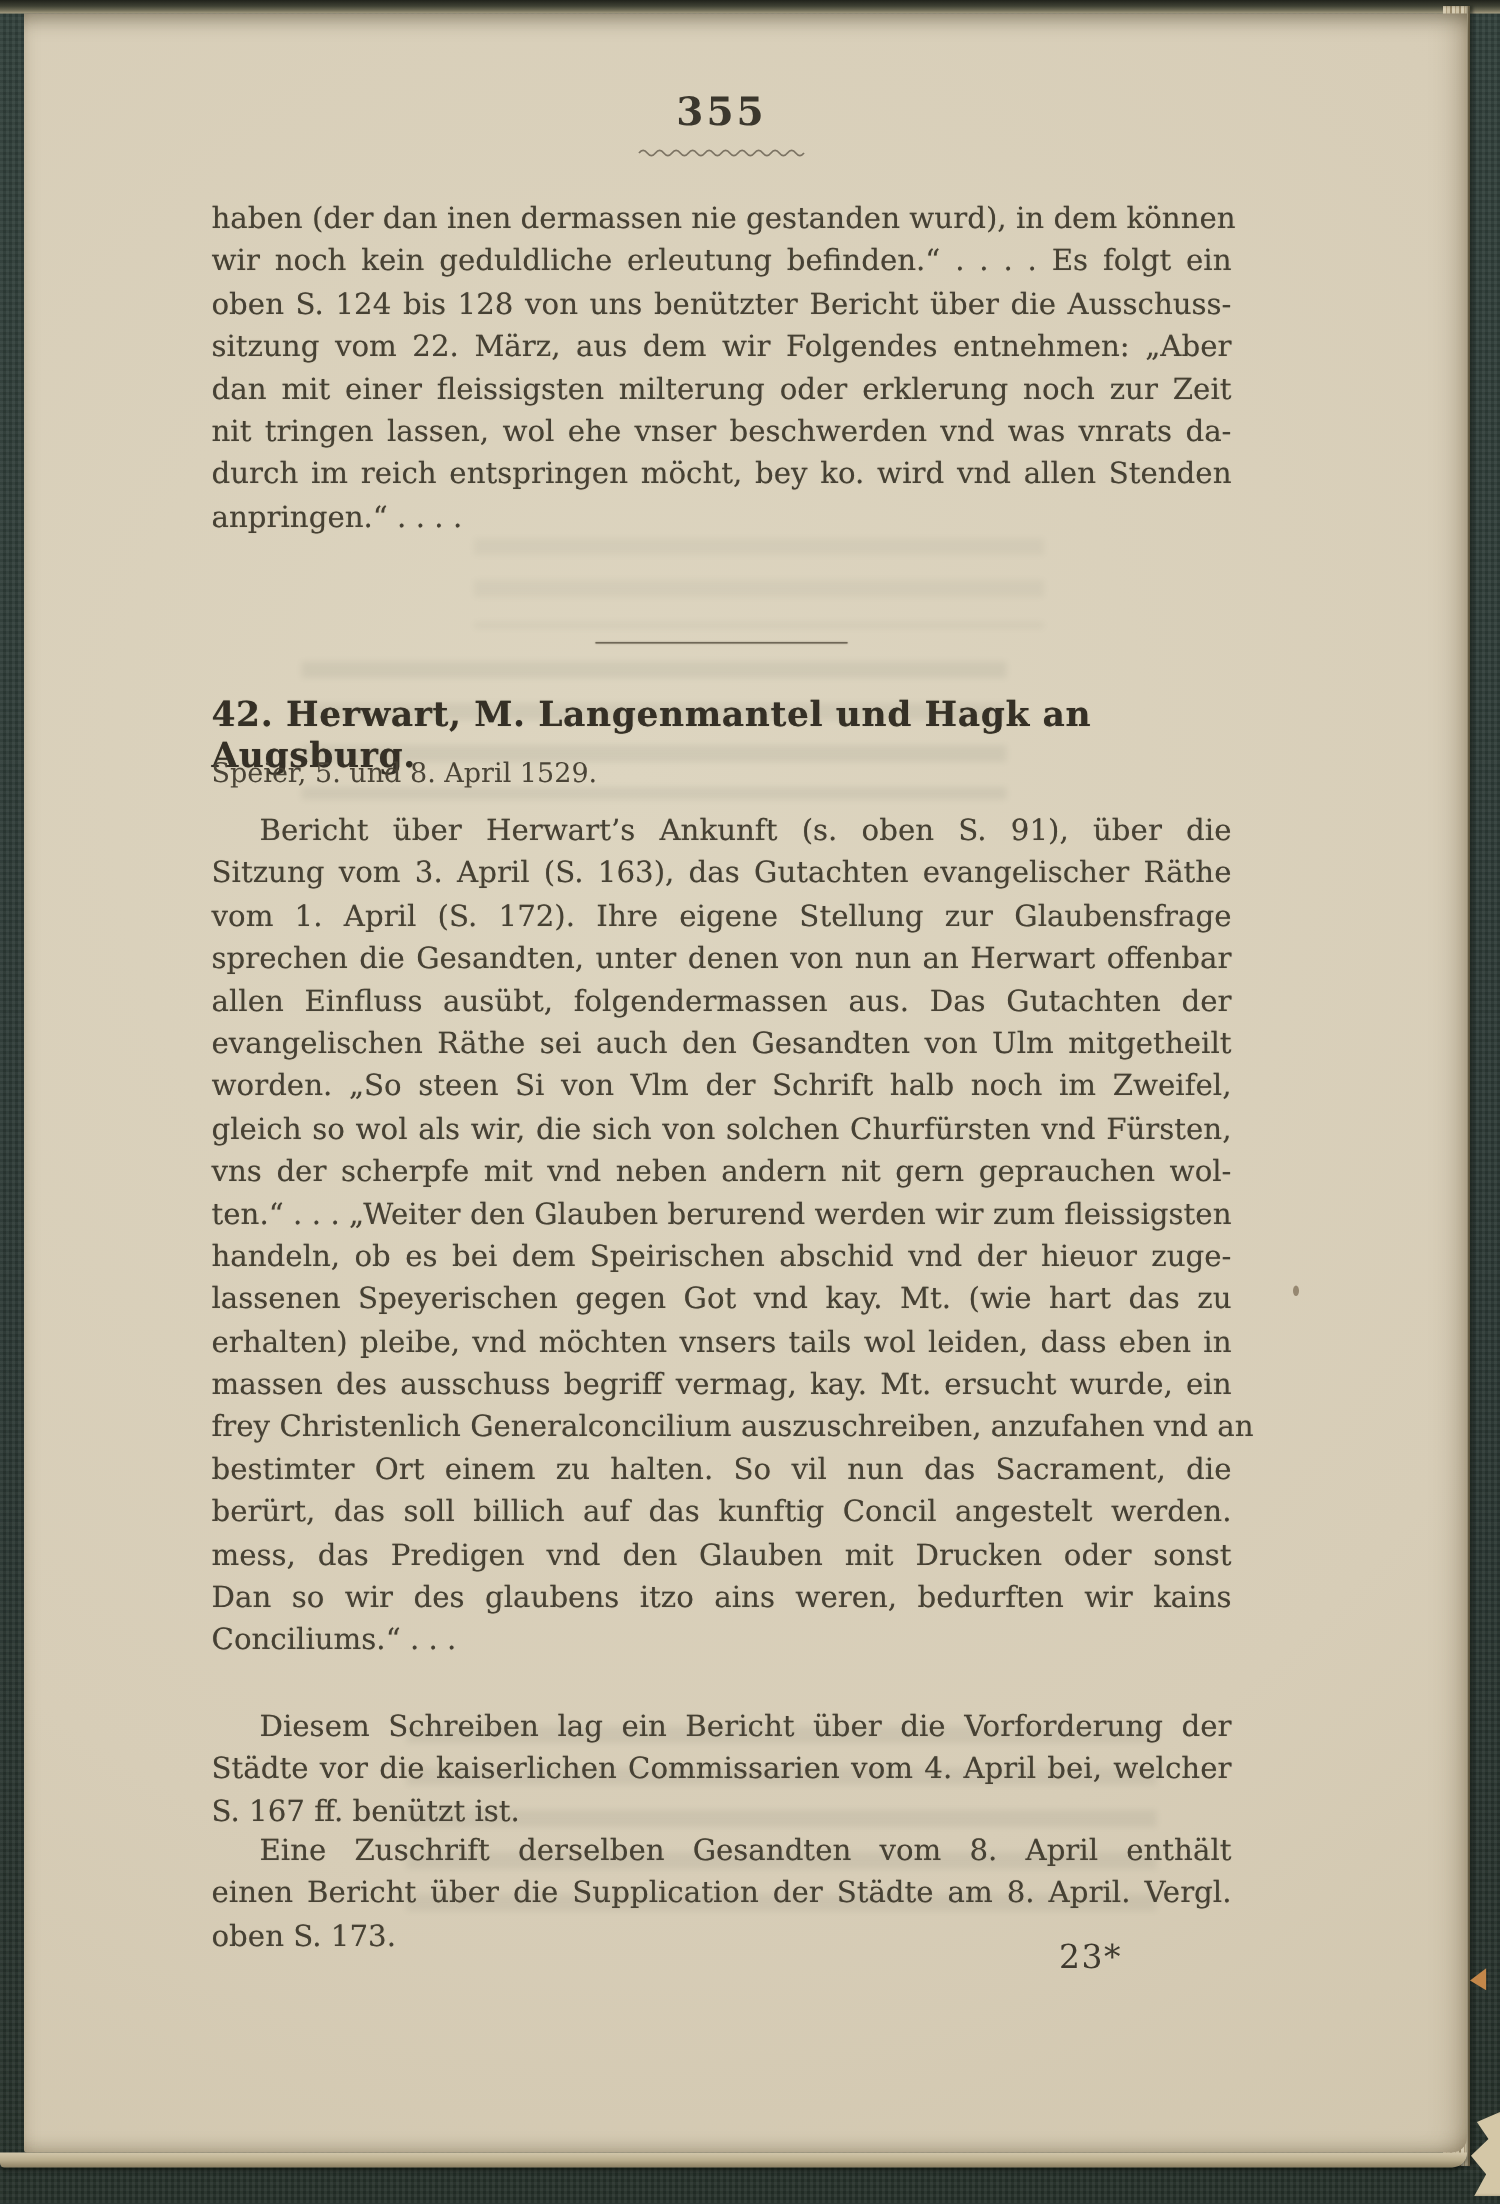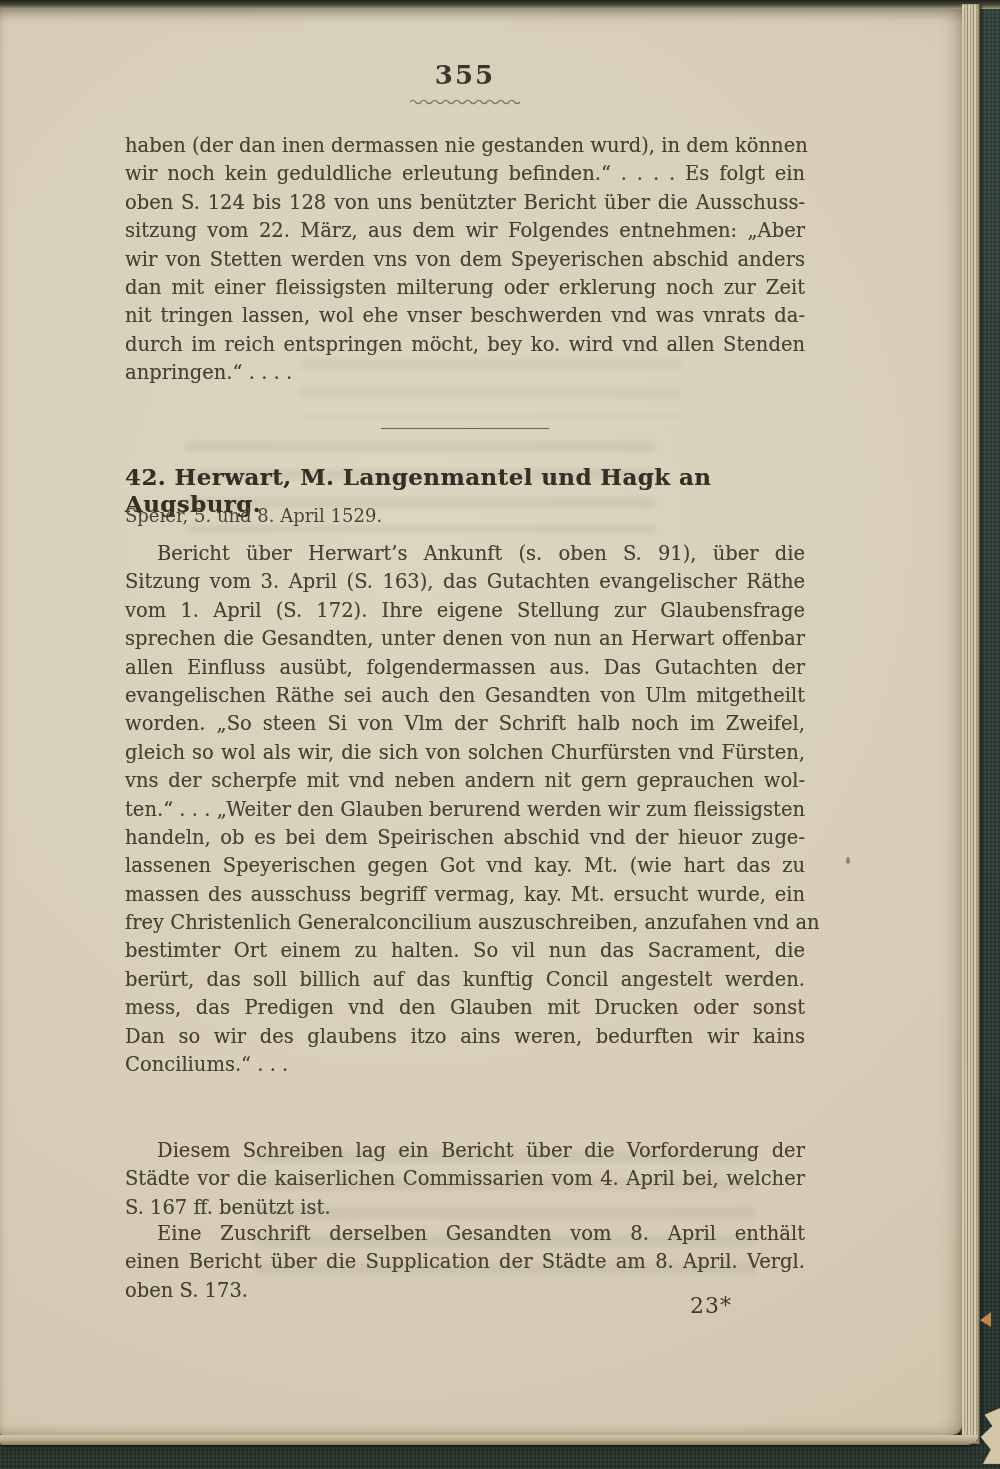--- a/index.html
+++ b/index.html
@@ -30,21 +30,21 @@
   }
   
   .edge-bottom{
     position:absolute;left:0;bottom:24px;width:978px;height:10px;
     background:linear-gradient(0deg,#8d8164 0%,#baae8e 50%,#d2c7ab 100%);
     border-radius:0 0 10px 3px;
     box-shadow:0 2px 3px rgba(10,15,10,.6);
   }
   
   .paper{
-    position:absolute;left:0;top:9px;width:962px;height:1426px;
+    position:absolute;left:16px;top:9px;width:962px;height:1426px;
     background:
       radial-gradient(130% 95% at 42% 36%, #ddd5c0 0%, #d7cdb7 55%, #cfc4ab 88%, #c7bb9f 100%);
     border-radius:0 0 10px 2px;
     box-shadow:
       inset 0 12px 14px -10px rgba(55,48,28,.55),
       inset -16px 0 20px -14px rgba(95,80,50,.5),
       inset 0 -10px 12px -9px rgba(95,80,50,.4),
       inset 8px 0 14px -12px rgba(95,80,50,.28);
   }
   .textblock{position:absolute;left:125px;top:0;width:680px;color:#464134;}
@@ -121,21 +121,20 @@
 
       <svg class="wavy" width="112" height="8" viewBox="0 0 112 8">
         <path d="M1,4 q2.75,-3.4 5.5,0 t5.5,0 t5.5,0 t5.5,0 t5.5,0 t5.5,0 t5.5,0 t5.5,0 t5.5,0 t5.5,0 t5.5,0 t5.5,0 t5.5,0 t5.5,0 t5.5,0 t5.5,0 t5.5,0 t5.5,0 t5.5,0 t5.5,0" fill="none" stroke="#6b6354" stroke-width="1.2" opacity="0.85"></path>
       </svg>
 
       <div class="para p1">
           <div class="tline first">haben (der dan inen dermassen nie gestanden wurd), in dem können</div>
           <div class="tline">wir noch kein geduldliche erleutung befinden.“ . . . . Es folgt ein</div>
           <div class="tline">oben S. 124 bis 128 von uns benützter Bericht über die Ausschuss-</div>
           <div class="tline">sitzung vom 22. März, aus dem wir Folgendes entnehmen: „Aber</div>
-          <div class="tline">wir von Stetten werden vns von dem Speyerischen abschid anders</div>
           <div class="tline">dan mit einer fleissigsten milterung oder erklerung noch zur Zeit</div>
           <div class="tline">nit tringen lassen, wol ehe vnser beschwerden vnd was vnrats da-</div>
           <div class="tline">durch im reich entspringen möcht, bey ko. wird vnd allen Stenden</div>
           <div class="tline last">anpringen.“ . . . .</div>
         </div>
 
       <div class="divider"></div>
 
       <div class="heading">42. Herwart, M. Langenmantel und Hagk an Augsburg.</div>
       <div class="dateline">Speier, 5. und 8. April 1529.</div>
@@ -146,20 +145,21 @@
           <div class="tline">vom 1. April (S. 172). Ihre eigene Stellung zur Glaubensfrage</div>
           <div class="tline">sprechen die Gesandten, unter denen von nun an Herwart offenbar</div>
           <div class="tline">allen Einfluss ausübt, folgendermassen aus. Das Gutachten der</div>
           <div class="tline">evangelischen Räthe sei auch den Gesandten von Ulm mitgetheilt</div>
           <div class="tline">worden. „So steen Si von Vlm der Schrift halb noch im Zweifel,</div>
           <div class="tline">gleich so wol als wir, die sich von solchen Churfürsten vnd Fürsten,</div>
           <div class="tline">vns der scherpfe mit vnd neben andern nit gern geprauchen wol-</div>
           <div class="tline">ten.“ . . . „Weiter den Glauben berurend werden wir zum fleissigsten</div>
           <div class="tline">handeln, ob es bei dem Speirischen abschid vnd der hieuor zuge-</div>
           <div class="tline">lassenen Speyerischen gegen Got vnd kay. Mt. (wie hart das zu</div>
+          <div class="tline">erhalten) pleibe, vnd möchten vnsers tails wol leiden, dass eben in</div>
           <div class="tline">massen des ausschuss begriff vermag, kay. Mt. ersucht wurde, ein</div>
           <div class="tline">frey Christenlich Generalconcilium auszuschreiben, anzufahen vnd an</div>
           <div class="tline">bestimter Ort einem zu halten. So vil nun das Sacrament, die</div>
           <div class="tline">berürt, das soll billich auf das kunftig Concil angestelt werden.</div>
           <div class="tline">mess, das Predigen vnd den Glauben mit Drucken oder sonst</div>
           <div class="tline">Dan so wir des glaubens itzo ains weren, bedurften wir kains</div>
           <div class="tline last">Conciliums.“ . . .</div>
         </div>
       <div class="para p3 indent">
           <div class="tline first">Diesem Schreiben lag ein Bericht über die Vorforderung der</div>

